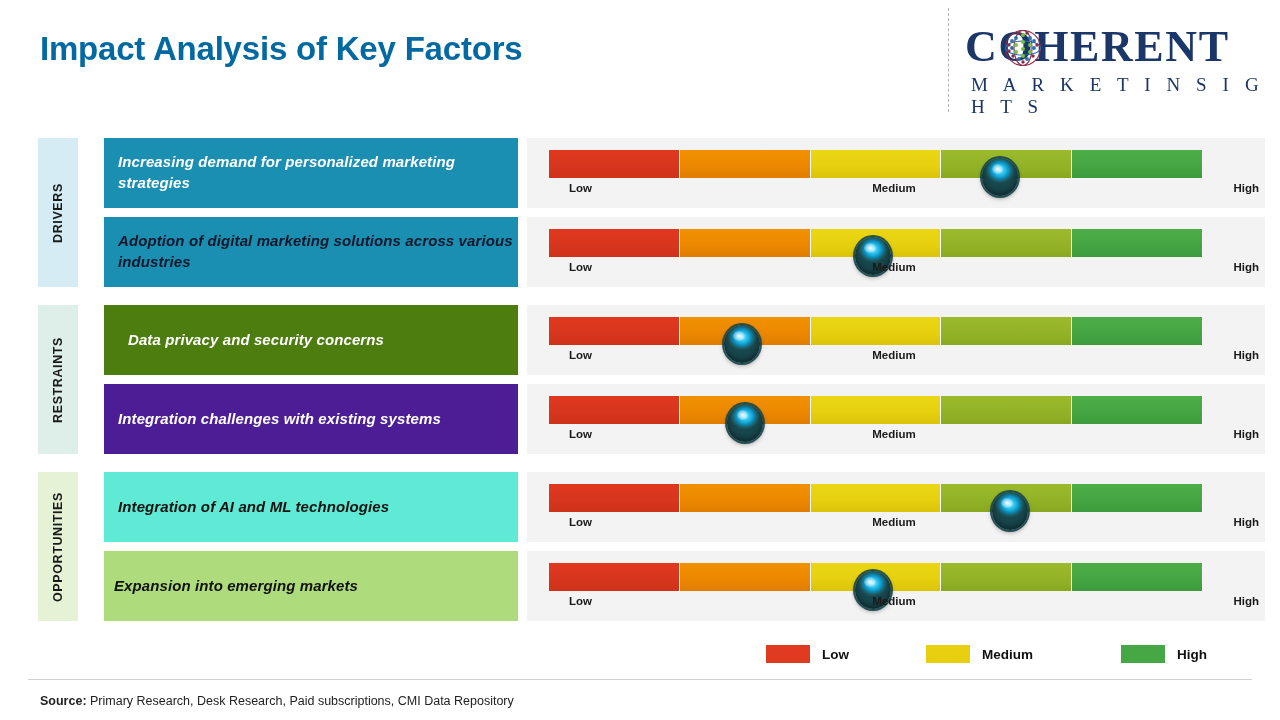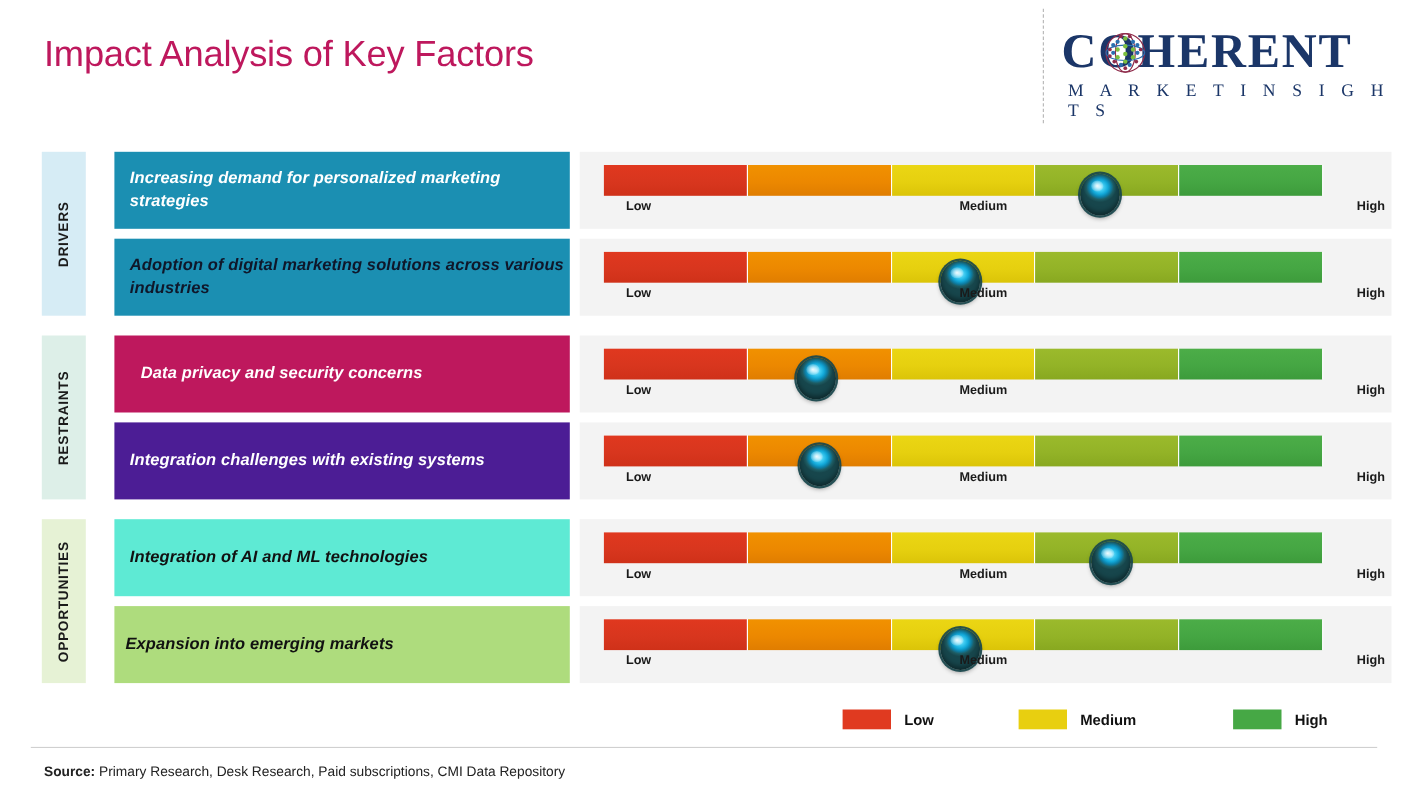--- a/index.html
+++ b/index.html
@@ -8,21 +8,21 @@
     background:#ffffff;
     font-family:"Liberation Sans", sans-serif;
     overflow:hidden;
   }
   .slide { position:relative; width:1280px; height:720px; background:#fff; }
 
   
   .header { position:absolute; left:0; top:0; width:1280px; height:130px; }
   .title-block { position:absolute; left:40px; top:32px; }
   .title-main {
-    font-size:33px; font-weight:normal; color:#be185d; letter-spacing:-0.2px;
+    font-size:33px; font-weight:bold; color:#0369a1; letter-spacing:-0.2px;
     line-height:1.0; white-space:nowrap;
   }
   .title-sub {
     font-size:31px; font-weight:normal; color:#1a1a1a; letter-spacing:-0.2px;
     line-height:1.0; margin-top:16px; white-space:nowrap;
   }
   .divider-dashed {
     position:absolute; left:948px; top:8px; width:0; height:104px;
     border-left:1px dashed #b4b4b4;
   }
@@ -36,21 +36,21 @@
     font-size:44px; font-weight:bold; color:#1b3668;
     letter-spacing:1.6px; line-height:46px;
   }
   .logo-globe {
     position:absolute; left:39px; top:5px; width:38px; height:38px;
     border-radius:50%; overflow:hidden;
   }
   .logo-sub {
     position:absolute; left:6px; top:50px;
     font-family:"Liberation Serif", serif;
-    font-size:16px; color:#1b3668; letter-spacing:5.6px; font-weight:normal;
+    font-size:19px; color:#1b3668; letter-spacing:5.6px; font-weight:normal;
   }
 
   
   .matrix { position:absolute; left:0; top:138px; width:1280px; }
 
   .cat-band {
     position:absolute; left:38px; width:40px;
     display:flex; align-items:center; justify-content:center;
   }
   .cat-band span {
@@ -232,21 +232,21 @@
             <span class="sc-low">Low</span>
             <span class="sc-med">Medium</span>
             <span class="sc-high">High</span>
           </div>
         </div>
       </div>
       <div class="cat-band" style="top: 167px; height: 149px; background: rgb(221, 239, 232);">
         <span>RESTRAINTS</span>
       </div>
       <div class="row" style="top: 167px;">
-        <div class="factor" style="background: #be185d; padding-left: 24px;">
+        <div class="factor" style="background: #4d7c0f; padding-left: 24px;">
           <div class="factor-text" style="color: rgb(255, 255, 255);">Data privacy and security concerns</div>
         </div>
         <div class="gauge-wrap">
           <div class="gauge-bar">
             <div class="seg s1"></div>
             <div class="seg s2"></div>
             <div class="seg s3"></div>
             <div class="seg s4"></div>
             <div class="seg s5"></div>
             <div class="marker" style="left: 29.5%;"></div>

